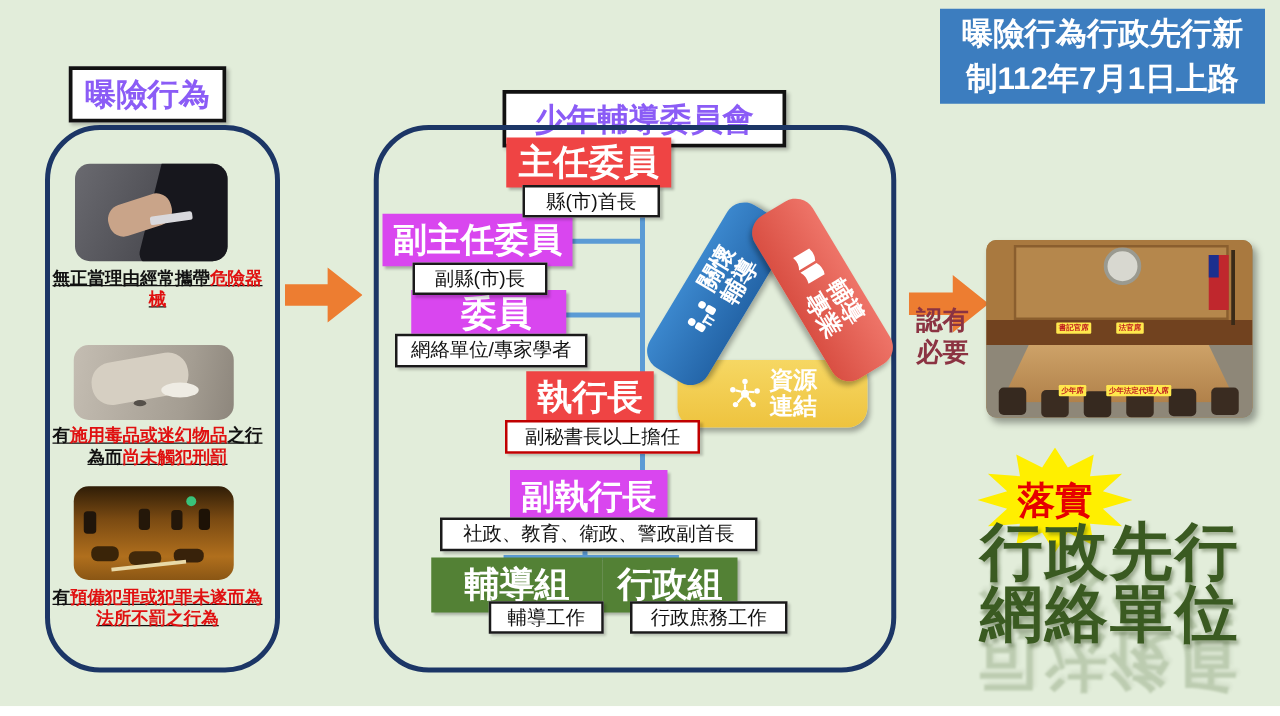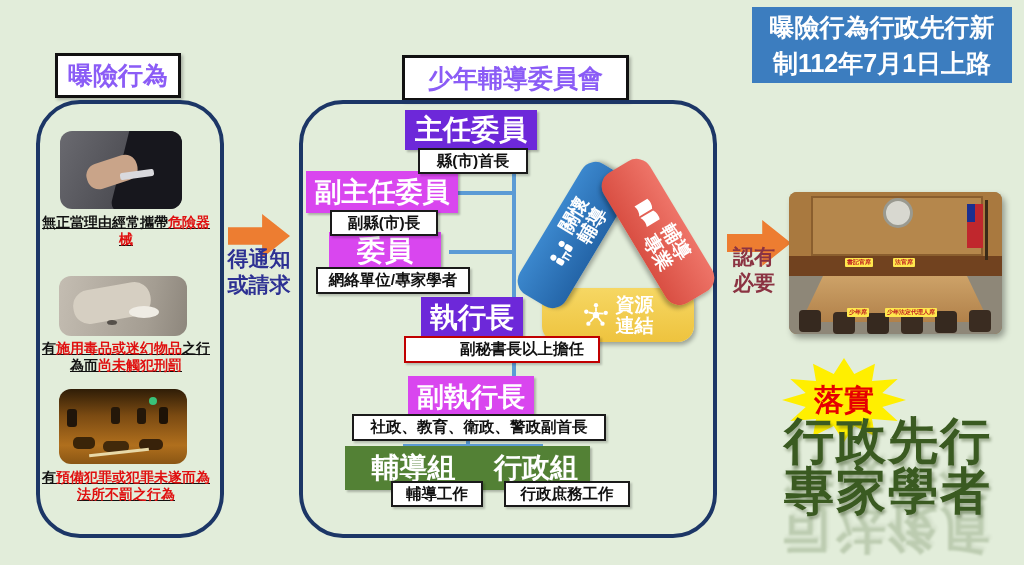--- a/index.html
+++ b/index.html
@@ -16,27 +16,27 @@
   .photo{position:absolute;border-radius:12px;overflow:hidden;}
   .ltext{position:absolute;width:176px;left:38px;text-align:center;font-weight:bold;
          font-size:14px;line-height:17px;color:#111;text-decoration:underline;}
   .ltext .red{color:#e01010;}
   .arrow{position:absolute;background:#ed7d31;
          clip-path:polygon(0 32%,55% 32%,55% 4%,100% 50%,55% 96%,55% 68%,0 68%);}
   .arrowlabel{position:absolute;font-weight:bold;font-size:21px;line-height:26px;
               white-space:pre-line;text-align:center;}
   .obox{position:absolute;display:flex;align-items:center;justify-content:center;
         color:#fff;font-weight:bold;box-shadow:2px 2px 2px rgba(0,0,0,.25);}
-  .obox.red{background:#6d28d9;}
+  .obox.red{background:#ef4444;}
   .obox.blue{background:#d946ef;}
   .obox.green{background:#538135;}
   .olabel{position:absolute;background:#fff;border:2px solid #1a1a1a;color:#111;
-          font-weight:bold;font-size:15.5px;display:flex;align-items:center;justify-content:center;
+          font-weight:normal;font-size:15.5px;display:flex;align-items:center;justify-content:center;
           box-shadow:2px 2px 2px rgba(0,0,0,.2);z-index:5;}
-  .olabel.redborder{border-color:#c00000;padding-left:40px;}
+  .olabel.redborder{border-color:#c00000;}
   .line{position:absolute;background:#5b9bd5;z-index:1;}
   .band{position:absolute;width:152px;height:54px;border-radius:16px;display:flex;
         align-items:center;justify-content:center;gap:7px;color:#fff;font-weight:bold;
         font-size:19px;line-height:21px;white-space:pre-line;text-align:center;
         box-shadow:2px 3px 4px rgba(0,0,0,.3);}
   .band svg{flex:0 0 auto;}
   .burst{position:absolute;left:782px;top:358px;width:124px;height:84px;background:#ffef00;
          clip-path:polygon(100% 50%,80.9% 58.3%,93.3% 75%,72.6% 72.6%,75% 93.3%,58.3% 80.9%,
            50% 100%,41.7% 80.9%,25% 93.3%,27.4% 72.6%,6.7% 75%,19.1% 58.3%,0 50%,19.1% 41.7%,
            6.7% 25%,27.4% 27.4%,25% 6.7%,41.7% 19.1%,50% 0,58.3% 19.1%,75% 6.7%,72.6% 27.4%,
@@ -85,42 +85,40 @@
     <div class="abs" style="left:100px;top:18px;width:9px;height:17px;background:#1d1206;border-radius:3px;"></div>
     <div class="abs" style="left:14px;top:48px;width:22px;height:12px;background:#3a2408;border-radius:5px;"></div>
     <div class="abs" style="left:44px;top:52px;width:26px;height:11px;background:#42290a;border-radius:5px;"></div>
     <div class="abs" style="left:80px;top:50px;width:24px;height:11px;background:#38220a;border-radius:5px;"></div>
     <div class="abs" style="left:30px;top:62px;width:60px;height:3px;background:#e8d9a8;transform:rotate(-6deg);"></div>
     <div class="abs" style="left:90px;top:8px;width:8px;height:8px;background:#39c27a;border-radius:50%;"></div>
   </div>
   <div class="ltext" style="top:469px;"><span>有</span><span class="red">預備犯罪或犯罪未遂而為法所不罰之行為</span></div>
 
   <div class="arrow" style="left:228px;top:212px;width:62px;height:48px;"></div>
-  <div class="arrowlabel" style="left:221px;top:246px;width:76px;color:#2d3193;">得通知
-或請求</div>
-
-  <div class="titlebox" style="left:402px;top:55px;width:221px;height:40px;">少年輔導委員會</div>
+
+  <div class="titlebox" style="left:402px;top:72px;width:221px;height:40px;">少年輔導委員會</div>
   <div class="roundpanel" style="left:299px;top:100px;width:410px;height:430px;"></div>
 
   <div class="line" style="left:512px;top:168px;width:4px;height:134px;"></div>
   <div class="line" style="left:456px;top:191px;width:58px;height:4px;"></div>
   <div class="line" style="left:449px;top:250px;width:65px;height:4px;"></div>
   <div class="line" style="left:512px;top:338px;width:4px;height:42px;"></div>
   <div class="line" style="left:466px;top:436px;width:4px;height:10px;"></div>
   <div class="line" style="left:403px;top:444px;width:140px;height:4px;"></div>
   <div class="line" style="left:403px;top:444px;width:4px;height:10px;"></div>
   <div class="line" style="left:539px;top:444px;width:4px;height:10px;"></div>
 
   <div class="obox red" style="left:405px;top:110px;width:132px;height:40px;font-size:28px;z-index:2;">主任委員</div>
   <div class="olabel" style="left:418px;top:148px;width:106px;height:22px;">縣(市)首長</div>
 
   <div class="obox blue" style="left:306px;top:171px;width:152px;height:42px;font-size:27px;z-index:2;">副主任委員</div>
   <div class="olabel" style="left:330px;top:210px;width:104px;height:22px;">副縣(市)長</div>
 
-  <div class="obox blue" style="left:329px;top:232px;width:112px;height:38px;font-size:28px;z-index:2;">委員</div>
+  <div class="obox blue" style="left:329px;top:232px;width:112px;height:38px;font-size:28px;z-index:2;padding-left:12px;">委員</div>
   <div class="olabel" style="left:316px;top:267px;width:150px;height:23px;">網絡單位/專家學者</div>
 
   <div class="obox red" style="left:421px;top:297px;width:102px;height:42px;font-size:28px;z-index:2;">執行長</div>
   <div class="olabel redborder" style="left:404px;top:336px;width:152px;height:23px;">副秘書長以上擔任</div>
 
   <div class="obox blue" style="left:408px;top:376px;width:126px;height:42px;font-size:27px;z-index:2;text-align:center;">副執行長</div>
   <div class="olabel" style="left:352px;top:414px;width:250px;height:23px;">社政、教育、衛政、警政副首長</div>
 
   <div class="obox green" style="left:345px;top:446px;width:137px;height:44px;font-size:28px;z-index:2;">輔導組</div>
   <div class="olabel" style="left:391px;top:481px;width:88px;height:22px;">輔導工作</div>
@@ -198,16 +196,16 @@
     <div class="abs" style="left:112px;top:120px;width:22px;height:22px;background:#3a2c21;border-radius:4px;"></div>
     <div class="abs" style="left:146px;top:119px;width:22px;height:22px;background:#36291f;border-radius:4px;"></div>
     <div class="abs" style="left:180px;top:118px;width:22px;height:22px;background:#3a2c21;border-radius:4px;"></div>
   </div>
 
   <div class="burst">
     <span>落實</span>
   </div>
   <div class="slogan" style="top:408px;">行政先行</div>
   <div class="slogan reflect" style="top:446px;">行政先行</div>
-  <div class="slogan" style="top:458px;">專家學者</div>
+  <div class="slogan" style="top:458px;">網絡單位</div>
   <div class="slogan reflect" style="top:496px;">司法後盾</div>
 
 </div>
 
 </body></html>

